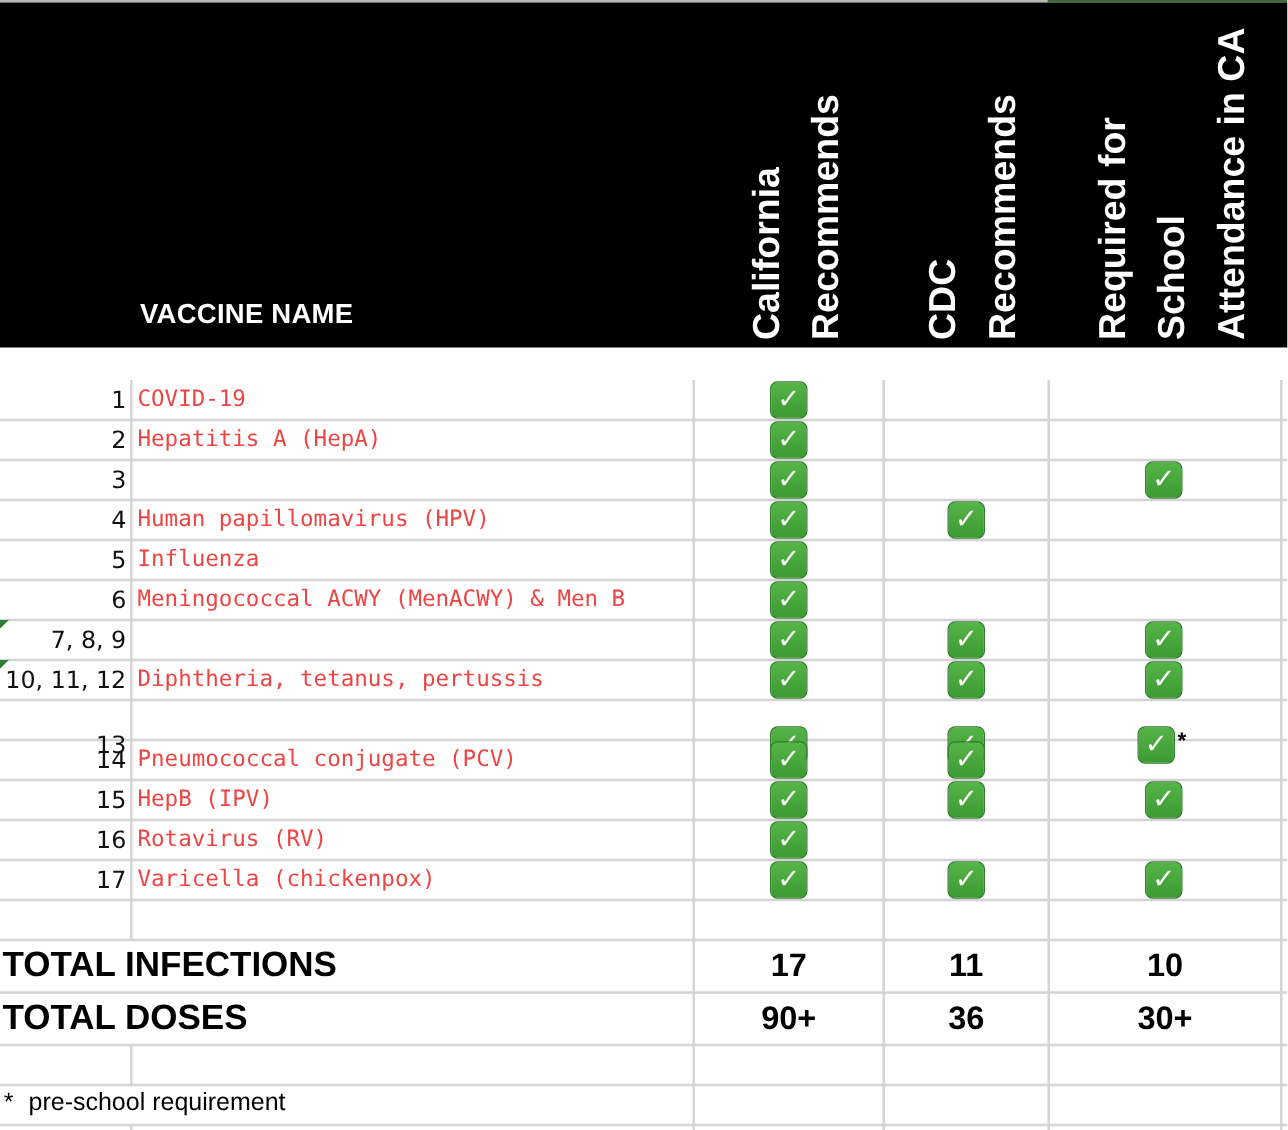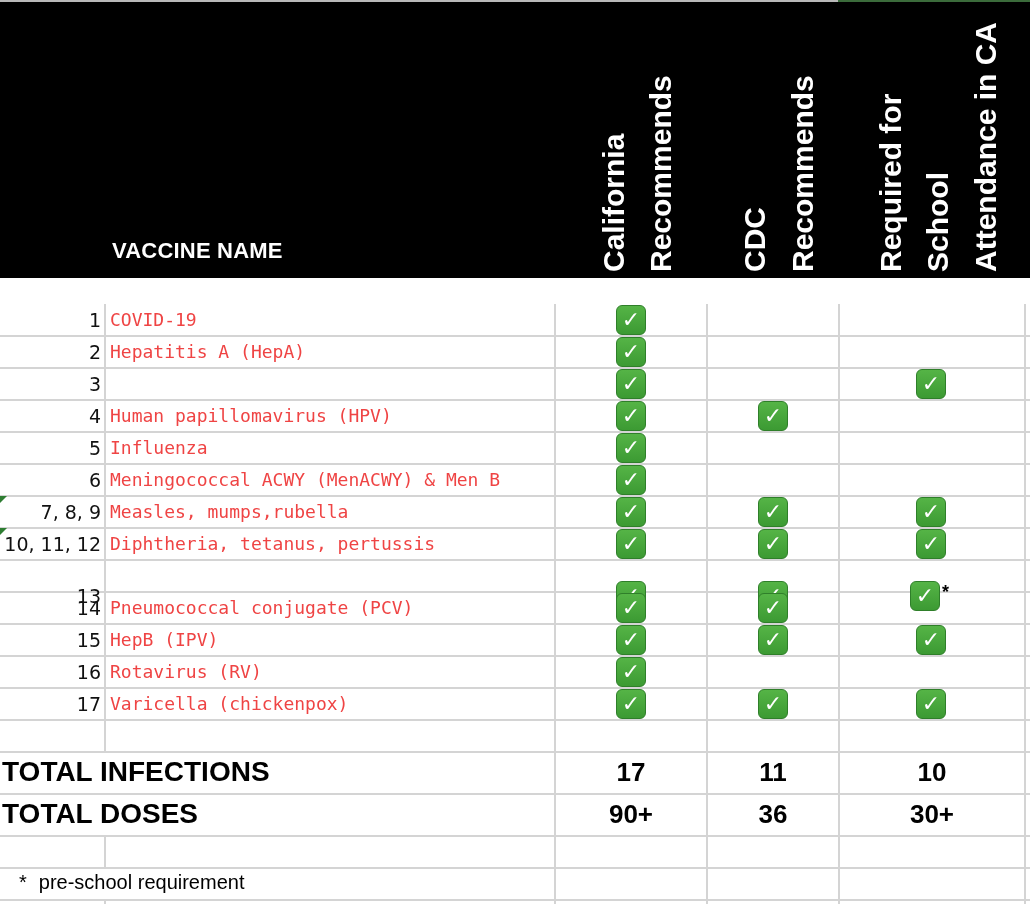--- a/index.html
+++ b/index.html
@@ -19,21 +19,21 @@
 
   .row { position: absolute; left: 0; width: 1030px; height: 32px; }
   .num { position: absolute; left: 0; width: 101px; text-align: right; font-family: "DejaVu Sans", sans-serif; font-size: 19px; line-height: 32px; color: #111; }
   .name { position: absolute; left: 110px; font-family: "DejaVu Sans Mono", monospace; font-size: 18px; line-height: 32px; color: #ef4444; white-space: nowrap; }
   .check { position: absolute; top: 1px; width: 30px; height: 30px; border-radius: 6px; background: linear-gradient(#55b446, #3c9a33); border: 1px solid #2f7f2a; color: #fff; font-size: 22px; line-height: 28px; text-align: center; font-family: "DejaVu Sans", sans-serif; font-weight: bold; }
   .asterisk { position: absolute; font-size: 18px; font-weight: bold; color: #000; line-height: 20px; }
   .tri { position: absolute; left: 0; width: 0; height: 0; border-top: 7px solid #2e7d32; border-right: 7px solid transparent; }
 
   .total-label { position: absolute; left: 2px; font-weight: bold; font-size: 28px; color: #000; white-space: nowrap; }
   .total-val { position: absolute; font-weight: bold; font-size: 26px; color: #000; text-align: center; }
-  .footnote { position: absolute; left: 3px; top: 871px; font-size: 20px; color: #000; white-space: nowrap; margin-left: 16px; }
+  .footnote { position: absolute; left: 3px; top: 871px; font-size: 20px; color: #000; white-space: nowrap; }
   .footnote .star { margin-right: 12px; }
 </style>
 </head>
 <body>
 
 <div class="topline-grey"></div>
 <div class="topline-green"></div>
 
 <div class="header">
   <div class="vaccine-header">VACCINE NAME</div>
@@ -104,21 +104,20 @@
       <div class="check" style="left: 616px;">✓</div>
     </div>
     <div class="row" style="top: 464px;">
       <div class="num">6</div>
       <div class="name">Meningococcal ACWY (MenACWY) &amp; Men B</div>
       <div class="check" style="left: 616px;">✓</div>
     </div>
     <div class="row" style="top: 496px;">
       <div class="tri" style="top: 0px;"></div>
       <div class="num">7, 8, 9</div>
-      <div class="name">Measles, mumps,rubella</div>
       <div class="check" style="left: 616px;">✓</div>
       <div class="check" style="left: 758px;">✓</div>
       <div class="check" style="left: 916px;">✓</div>
     </div>
     <div class="row" style="top: 528px;">
       <div class="tri" style="top: 0px;"></div>
       <div class="num">10, 11, 12</div>
       <div class="name">Diphtheria, tetanus, pertussis</div>
       <div class="check" style="left: 616px;">✓</div>
       <div class="check" style="left: 758px;">✓</div>

